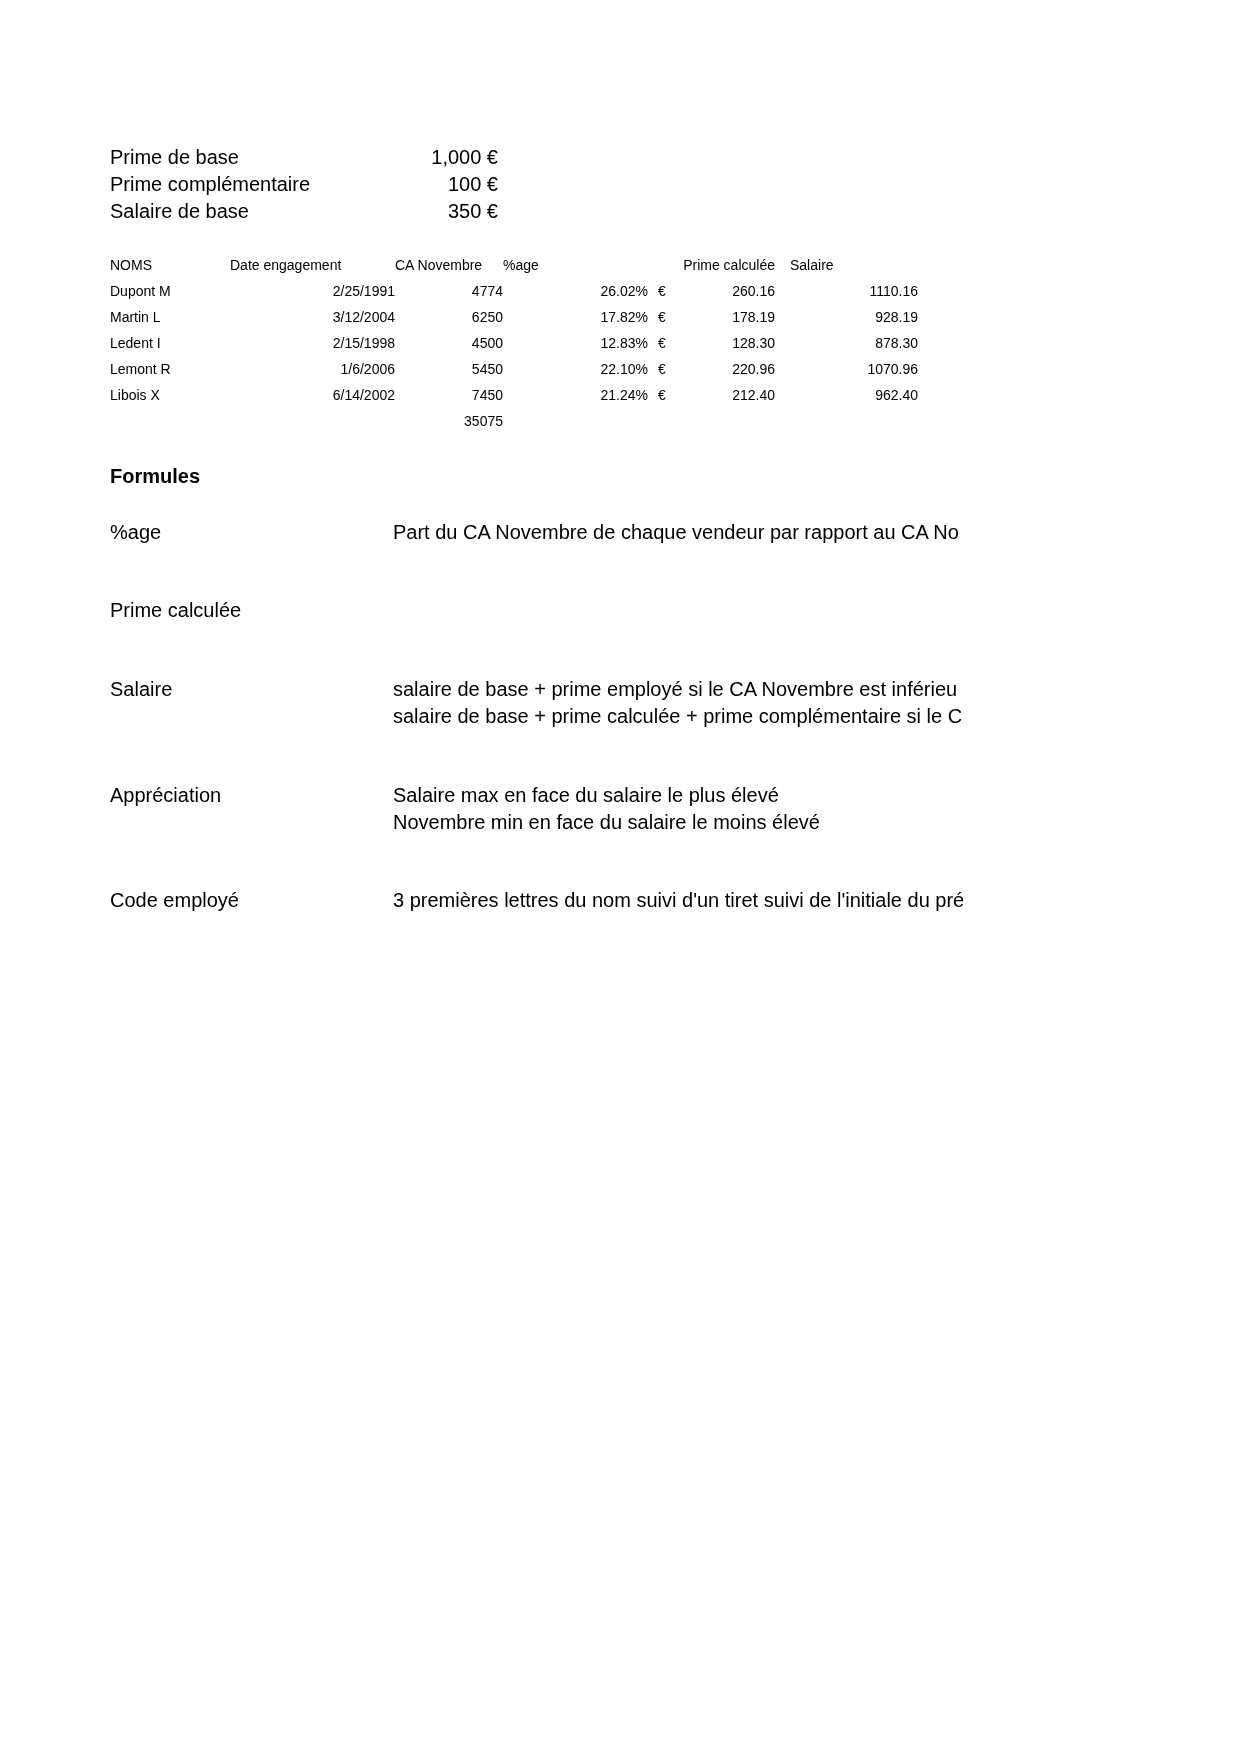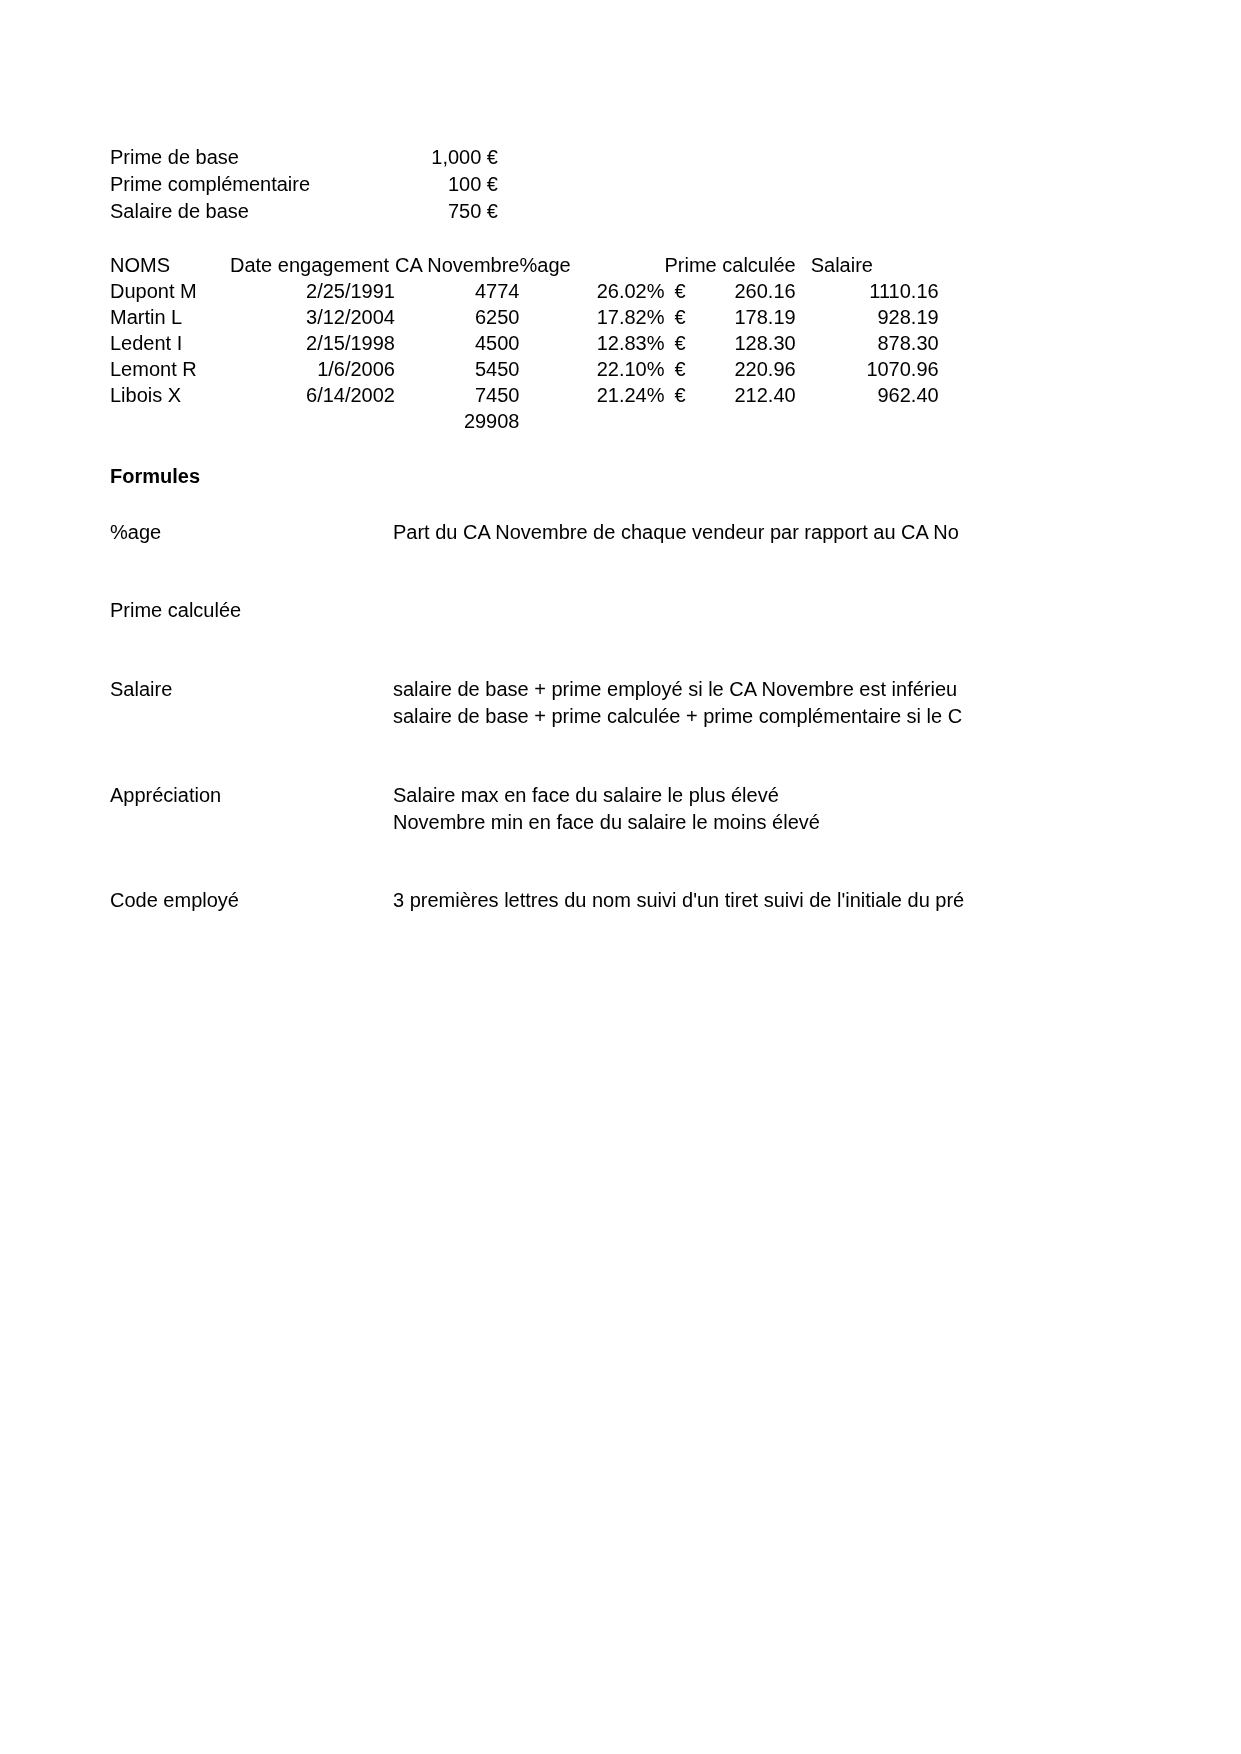--- a/index.html
+++ b/index.html
@@ -32,21 +32,21 @@
     white-space: nowrap;
   }
 
   
   .sal-table {
     position: absolute;
     left: 110px;
     top: 252px;
     border-collapse: collapse;
     table-layout: fixed;
-    font-size: 20px;
+    font-size: 14px;
   }
   .sal-table col.c-a { width: 120px; }
   .sal-table col.c-b { width: 165px; }
   .sal-table col.c-c { width: 108px; }
   .sal-table col.c-d { width: 145px; }
   .sal-table col.c-e1 { width: 28px; }
   .sal-table col.c-e2 { width: 99px; }
   .sal-table col.c-f { width: 143px; }
   .sal-table th, .sal-table td {
     padding: 0;
@@ -105,21 +105,21 @@
     <div class="param-row">
       <span>Prime de base</span>
       <span>1,000 €</span>
     </div>
     <div class="param-row">
       <span>Prime complémentaire</span>
       <span>100 €</span>
     </div>
     <div class="param-row">
       <span>Salaire de base</span>
-      <span>750 €</span>
+      <span>350 €</span>
     </div>
   </div>
 
   <table class="sal-table">
     <colgroup>
       <col class="c-a">
         <col class="c-b">
         <col class="c-c">
         <col class="c-d">
       <col class="c-e1">
@@ -176,21 +176,21 @@
       <td class="cr">6/14/2002</td>
       <td class="cr">7450</td>
       <td class="cr">21.24%</td>
       <td class="eur">€</td>
       <td class="cr">212.40</td>
       <td class="cr">962.40</td>
     </tr>
     <tr>
       <td></td>
       <td></td>
-      <td class="cr">29908</td>
+      <td class="cr">35075</td>
       <td></td>
       <td></td>
       <td></td>
       <td></td>
     </tr>
   </tbody>
     </table>
 
   <div class="formules-heading">Formules</div>
 

